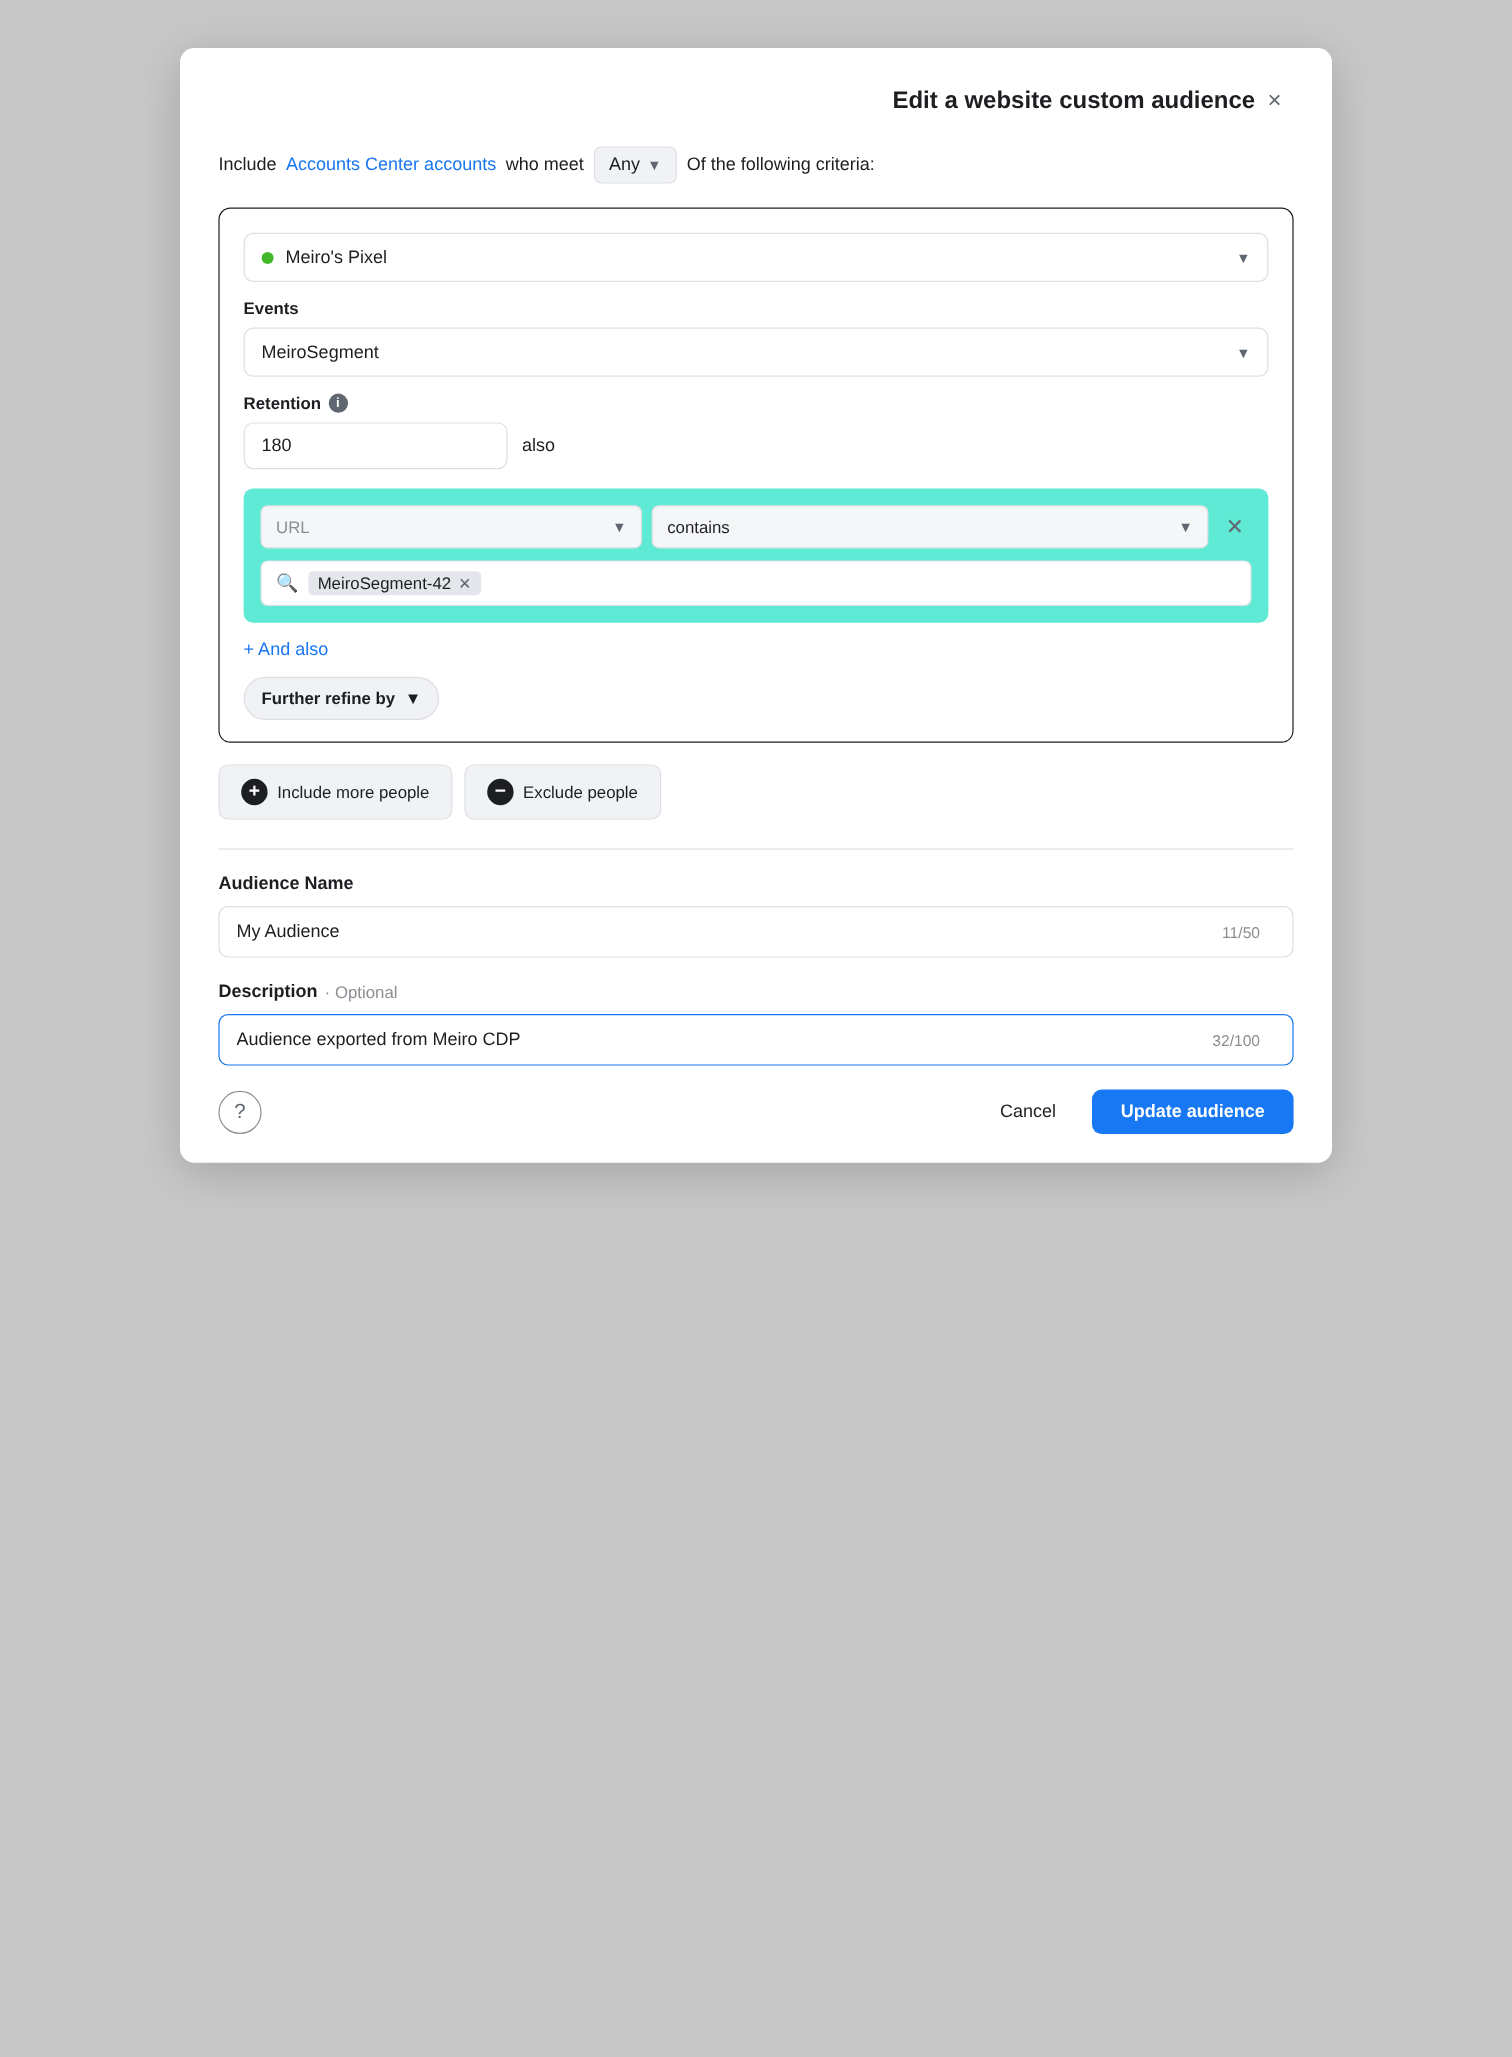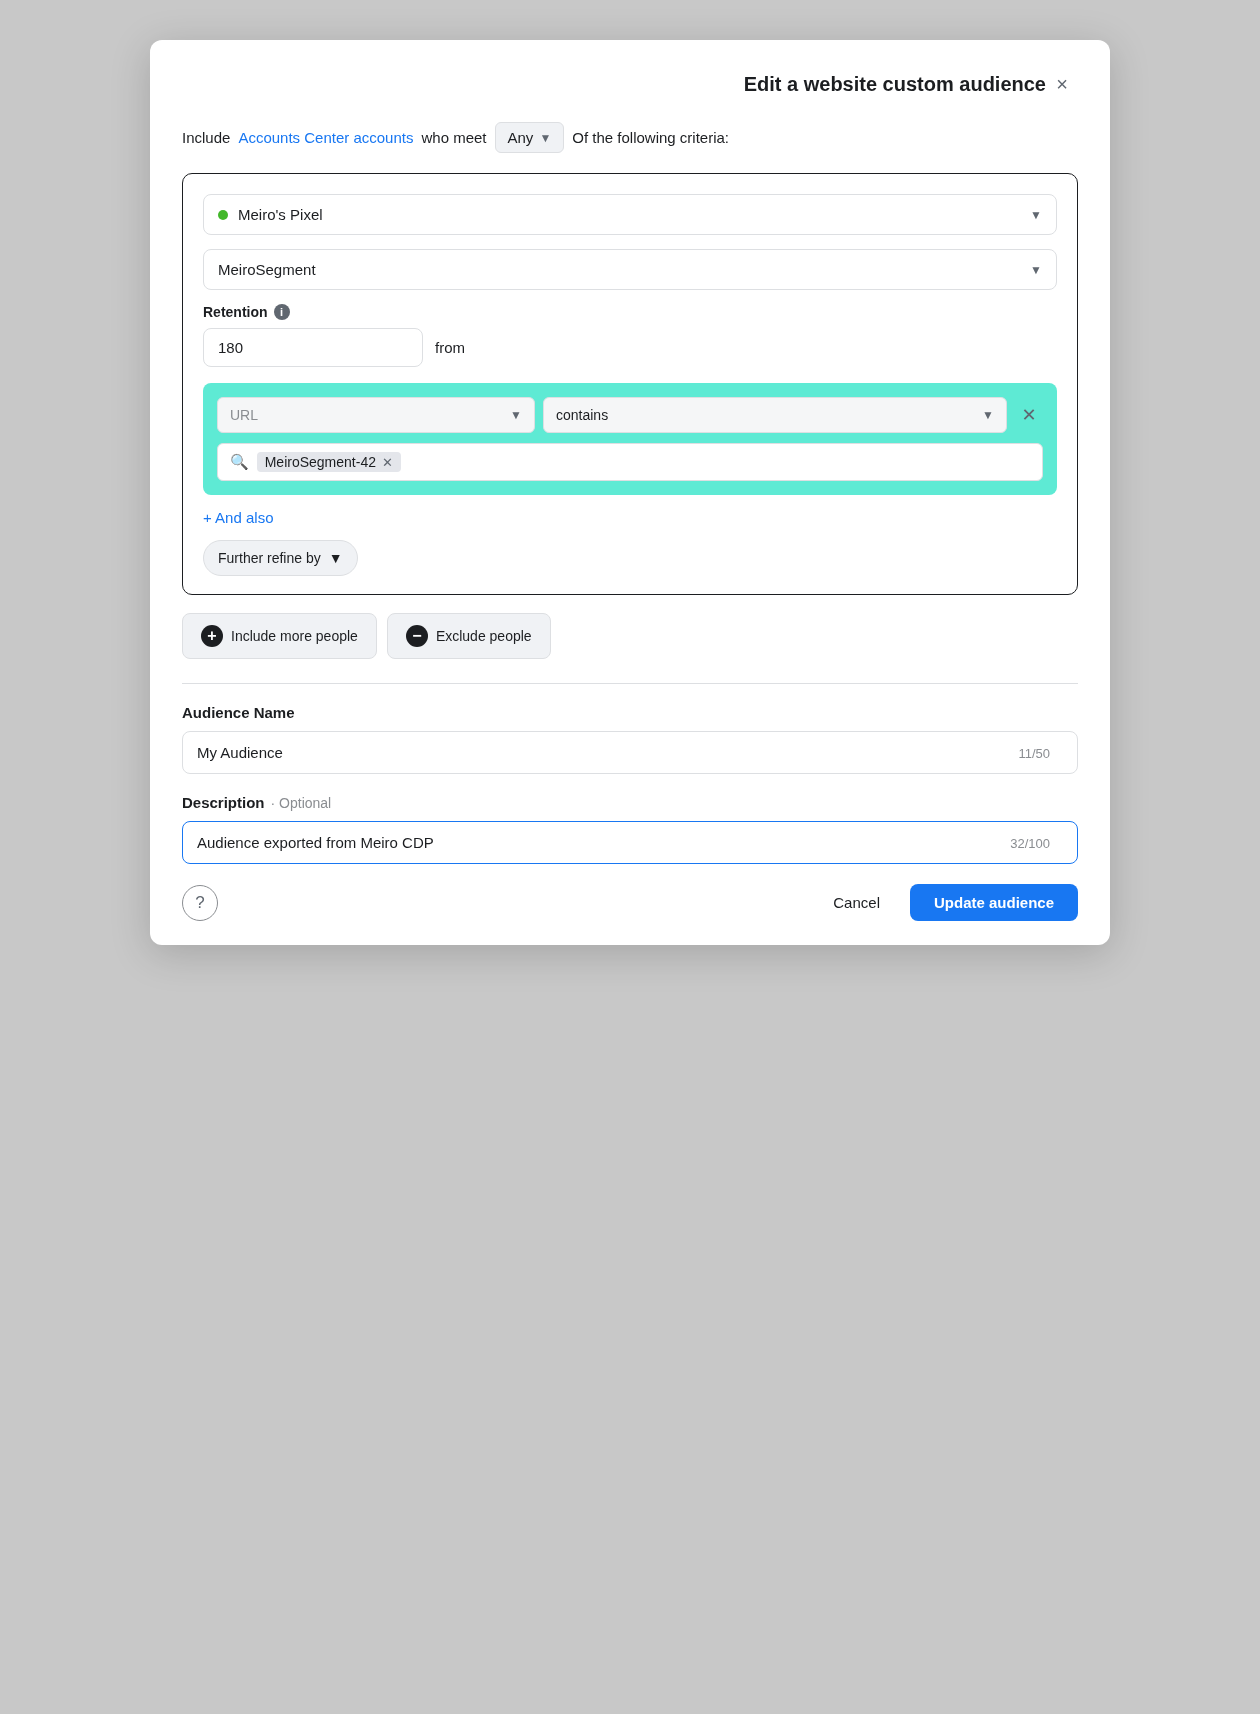--- a/index.html
+++ b/index.html
@@ -249,21 +249,21 @@
       display: inline-flex;
       align-items: center;
       gap: 8px;
       background: #f0f2f5;
       border: 1px solid #dddfe2;
       border-radius: 18px;
       padding: 9px 14px;
       cursor: pointer;
       font-size: 14px;
       color: #1c1e21;
-      font-weight: 400;
+      font-weight: 700;
     }
 
     .action-buttons {
       display: flex;
       gap: 10px;
       margin-bottom: 24px;
     }
     .include-btn, .exclude-btn {
       display: flex;
       align-items: center;
@@ -434,35 +434,36 @@
       
       <div class="select-dropdown">
         <div class="left-content">
           <span class="green-dot"></span>
           <span>Meiro's Pixel</span>
         </div>
         <span class="dropdown-arrow">▼</span>
       </div>
 
       
+      <div class="field-label">Events</div>
       <div class="select-dropdown">
         <div class="left-content">
           <span>MeiroSegment</span>
         </div>
         <span class="dropdown-arrow">▼</span>
       </div>
 
       
       <div class="field-label">
         <span>Retention</span>
         <span class="info-icon">i</span>
       </div>
       <div class="retention-row">
         <input class="retention-input" type="text" value="180" style="">
-        <span class="days-label">from</span>
+        <span class="days-label">also</span>
       </div>
 
       
       <div class="filter-section">
         <div class="filter-row">
           <div class="filter-select">
             <span>URL</span>
             <span class="dropdown-arrow">▼</span>
           </div>
           <div class="filter-select-contains">

